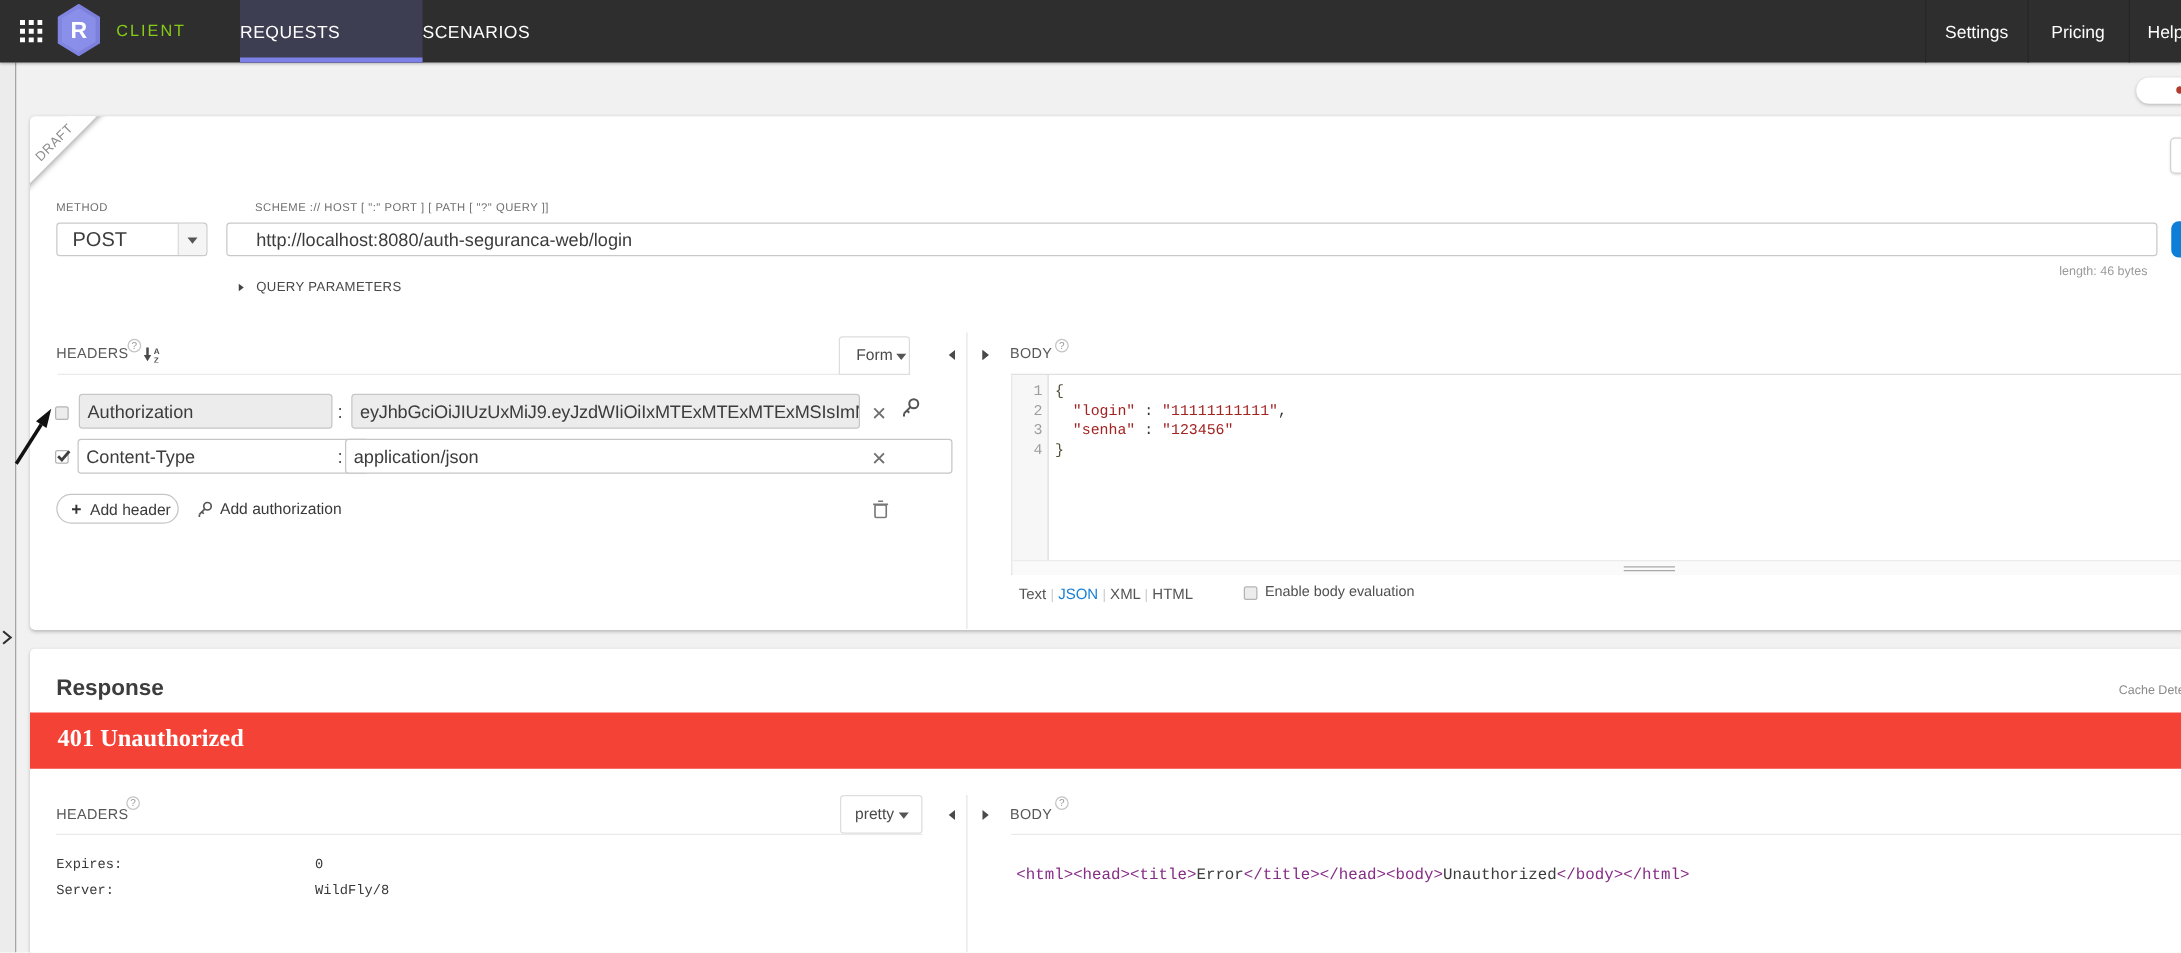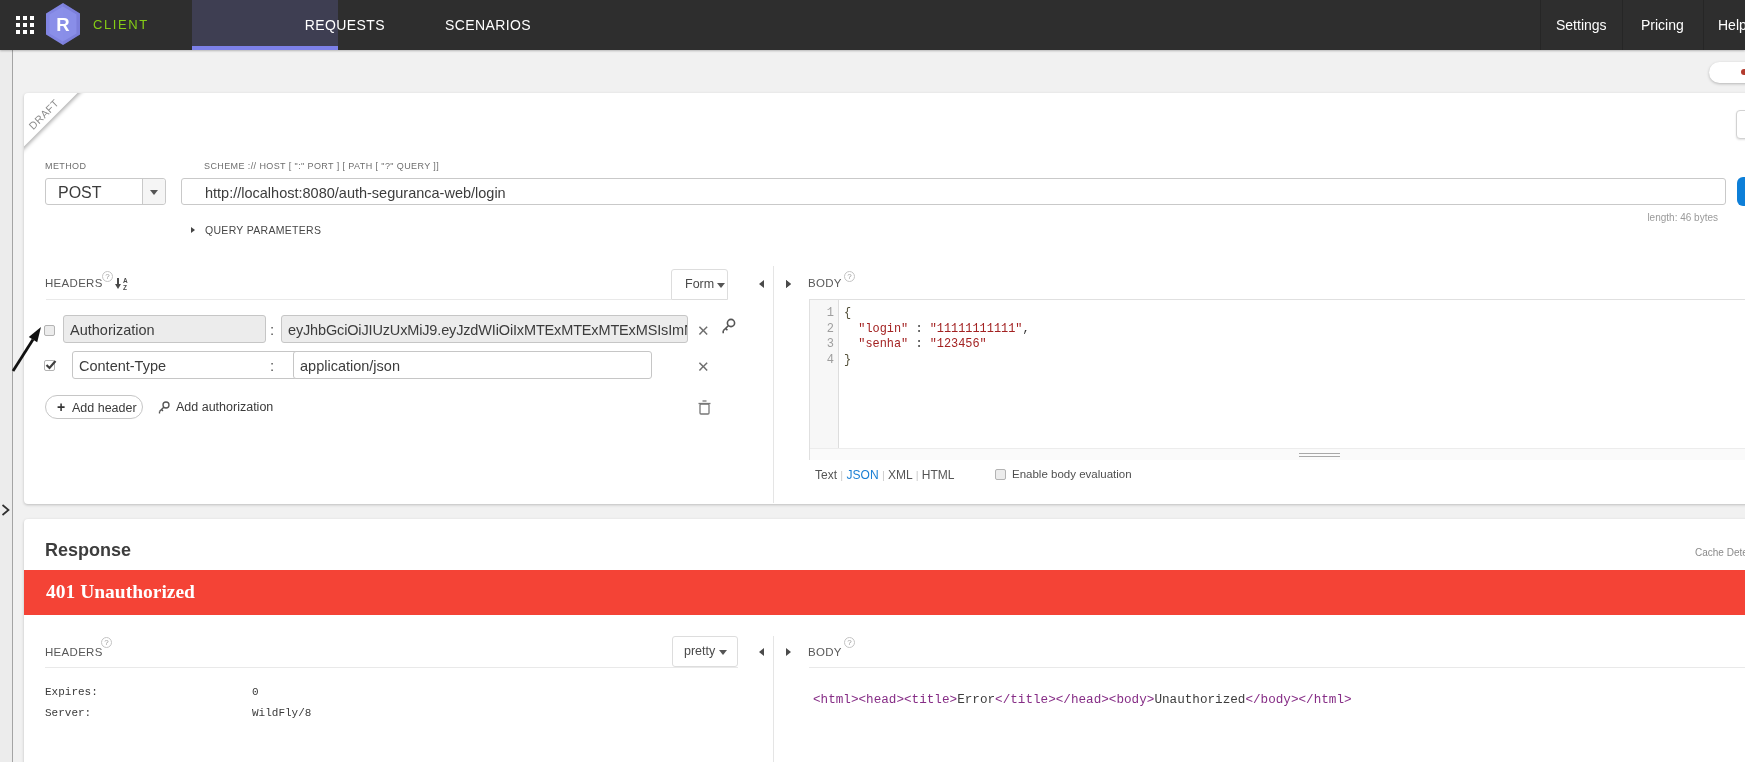--- a/index.html
+++ b/index.html
@@ -3,21 +3,21 @@
 <meta charset="utf-8">
 <style>
 * { margin:0; padding:0; box-sizing:border-box; }
 html,body { width:1745px; height:762px; overflow:hidden; }
 body { position:relative; font-family:"Liberation Sans", sans-serif; background:#f1f1f1; }
 
 
 #nav { position:absolute; left:0; top:0; width:1745px; height:50px; background:#2e2e2e; box-shadow:0 1px 2px rgba(0,0,0,0.25); z-index:30; }
 #tab-req { position:absolute; left:192px; top:0; width:146px; height:50px; background:#3e3e52; }
 #tab-req .bar { position:absolute; left:0; bottom:0; width:100%; height:4px; background:#7c80e8; }
-.tabtxt { position:absolute; width:100%; text-align:right; top:17px; color:#fff; font-size:14px; letter-spacing:0.4px;margin-left:47px; }
+.tabtxt { position:absolute; width:100%; text-align:left; top:17px; color:#fff; font-size:14px; letter-spacing:0.4px; }
 #tab-scn { position:absolute; left:338px; top:0; width:146px; height:50px; }
 .navlink { position:absolute; top:17px; color:#fdfdfd; font-size:14px; }
 .navsep { position:absolute; top:0; width:1px; height:50px; background:#262626; }
 #client { position:absolute; left:93px; top:17px; color:#84cc16; font-size:13px; letter-spacing:1.6px; }
 
 
 #strip { position:absolute; left:0; top:50px; width:13px; height:712px; background:#ececec; border-right:1px solid #a4a4a4; }
 
 
 
@@ -211,25 +211,25 @@
   <circle cx="12" cy="6" r="3.6" fill="none" stroke="#555" stroke-width="1.6"></circle>
   <line x1="9.3" y1="8.7" x2="4.2" y2="13.8" stroke="#555" stroke-width="1.6"></line>
   <line x1="4.2" y1="13.8" x2="4.2" y2="16.2" stroke="#555" stroke-width="1.6"></line>
   <line x1="6.6" y1="11.4" x2="8.4" y2="13.2" stroke="#555" stroke-width="1.6"></line>
 </svg>
 
 <div class="cb white" style="left:44px;top:360px"></div>
 <svg class="ic" style="left:44px;top:358px" width="14" height="14" viewBox="0 0 14 14">
   <path d="M2.5 7 L5.5 10 L11.5 3" fill="none" stroke="#3f3f3f" stroke-width="2.2"></path>
 </svg>
-<div class="field" style="left:72px;top:351px;width:233px">
+<div class="field" style="left:62px;top:351px;width:233px">
     <span class="in" style="left:6px">Content-Type</span>
   </div>
 <div class="colon" style="left:270px;top:357px">:</div>
-<div class="field" style="left:293px;top:351px;width:359px">
+<div class="field" style="left:276px;top:351px;width:486px">
     <span class="in" style="left:6px">application/json</span>
   </div>
 <div class="xic" style="left:697px;top:358px">✕</div>
 
 <div id="addhdr">
     <span class="p">+</span>
     <span class="t">Add header</span>
   </div>
 <svg class="ic" style="left:156px;top:400px" width="15" height="15" viewBox="0 0 18 18">
   <circle cx="12" cy="6" r="3.6" fill="none" stroke="#555" stroke-width="1.6"></circle>

